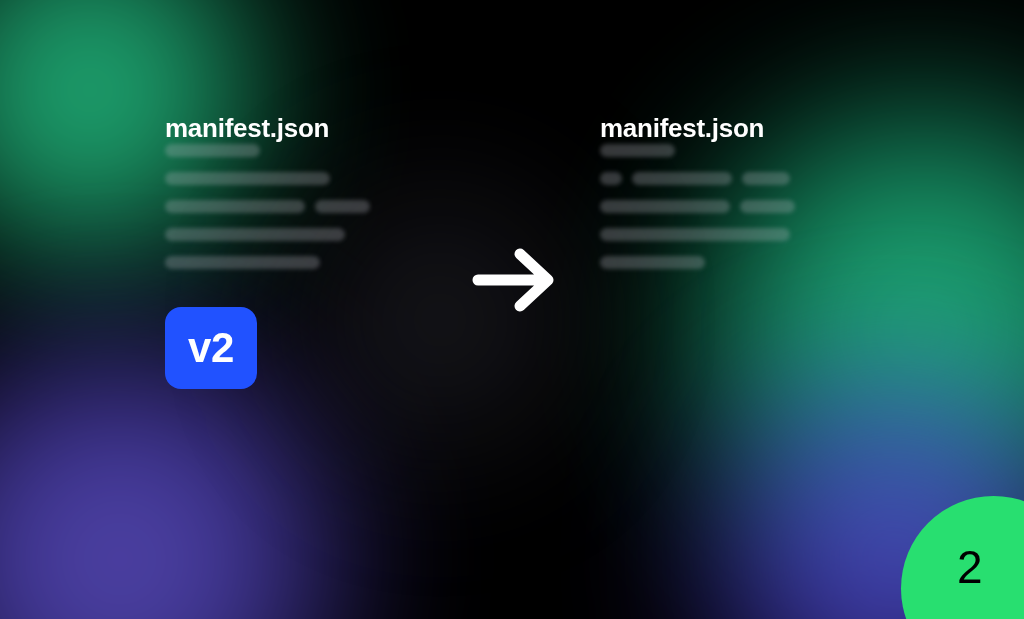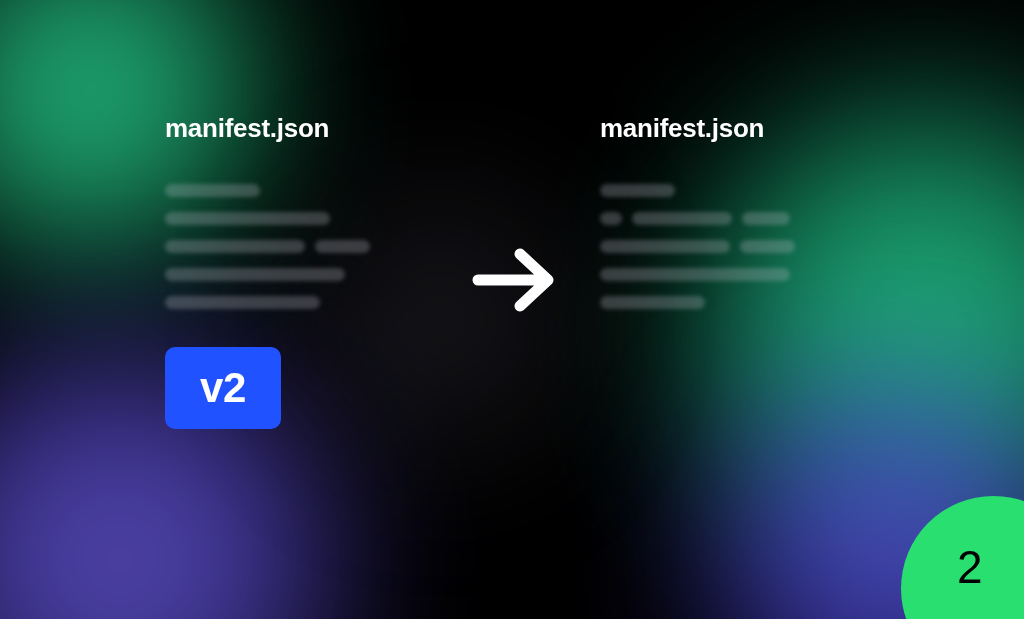--- a/index.html
+++ b/index.html
@@ -40,21 +40,20 @@
       width: 240px;
     }
     .col-left { top: 113px; left: 165px; }
     .col-right { top: 113px; left: 600px; }
 
     .title {
       color: #fff;
       font-size: 26px;
       font-weight: 700;
       letter-spacing: -0.01em;
-      margin-bottom: 40px;
       white-space: nowrap;
     }
 
     .lines {
       display: flex;
       flex-direction: column;
       gap: 15px;
       filter: blur(2.2px);
       opacity: 0.95;
     }
@@ -63,24 +62,24 @@
       gap: 10px;
     }
     .bar {
       height: 13px;
       border-radius: 7px;
       background: rgba(190,190,200,0.30);
     }
 
     .badge {
       margin-top: 38px;
-      width: 116px;
+      width: 92px;
       height: 82px;
       background: #2152ff;
-      border-radius: 10px;
+      border-radius: 16px;
       display: flex;
       align-items: center;
       justify-content: center;
       color: #fff;
       font-size: 42px;
       font-weight: 600;
       letter-spacing: -0.01em;
     }
 
     .arrow {

